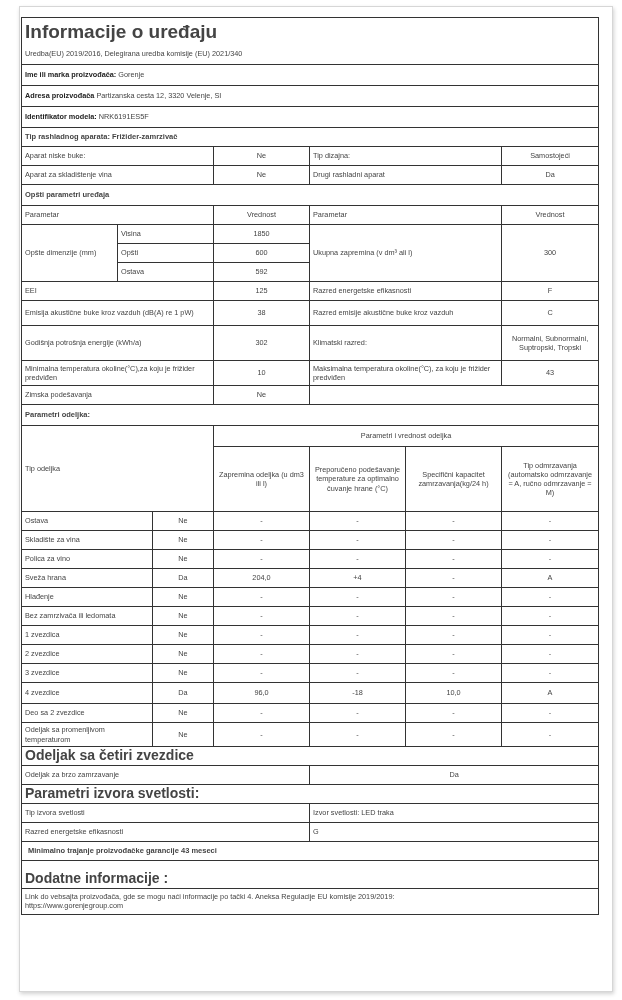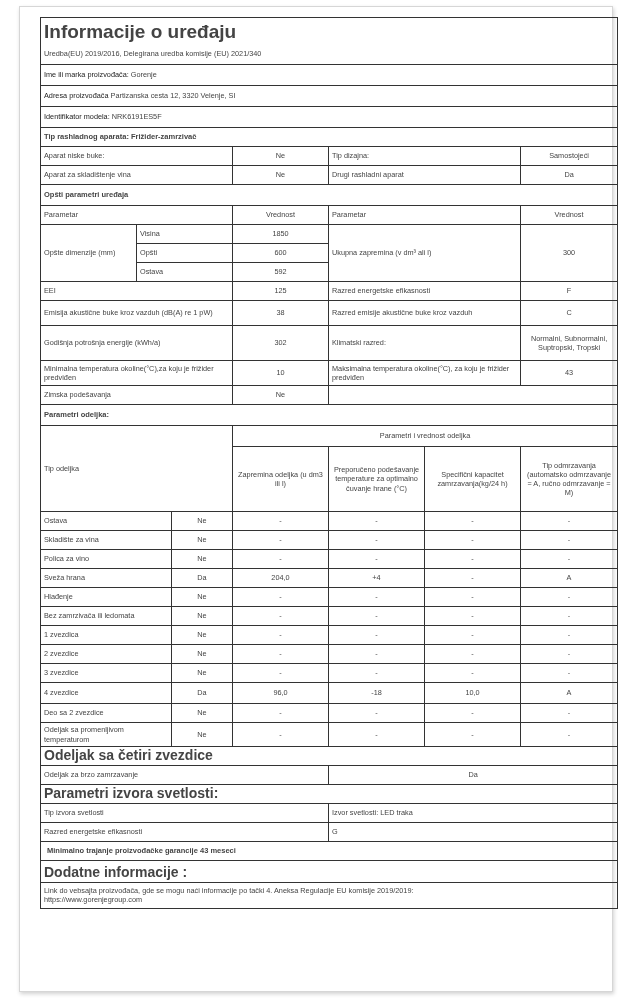--- a/index.html
+++ b/index.html
@@ -6,32 +6,32 @@
   body {
     width: 622px; height: 1000px; background: #ffffff; position: relative; overflow: hidden;
     font-family: "Liberation Sans", "DejaVu Sans", sans-serif; color: #333;
   }
   .page {
     position: absolute; left: 19px; top: 6px; width: 592px; height: 984px;
     background: #fff; border: 1px solid #d6d6d6;
     box-shadow: 1px 2px 4px rgba(0,0,0,0.18);
   }
   table.doc {
-    position: absolute; left: 20px; top: 10px; width: 577px;
+    position: absolute; left: 1px; top: 10px; width: 577px;
     border-collapse: collapse; table-layout: fixed;
     font-size: 7.3px; line-height: 1.25;
   }
   table.doc td {
     border: 1px solid #333; padding: 0 3px; vertical-align: middle; color: #444;
     overflow: hidden;
   }
   .c { text-align: center; }
   .title { font-size: 19px; font-weight: bold; color: #111; padding: 2px 3px 0 3px !important; border-bottom: none !important; height: 24px; }
   .subtitle { font-size: 7.3px; color: #444; border-top: none !important; height: 20px; }
-  .b { font-weight: normal; color: #222; }
+  .b { font-weight: bold; color: #222; }
   .idrow { height: 21px; }
   .idrow td { padding-left: 6px; }
   .row19 { height: 19px; }
   .row22 { height: 21px; }
   .row24 { height: 24px; }
   .row27 { height: 25px; }
   .sect { font-weight: bold; color: #222; font-size: 7.5px; }
   .sect-big { font-weight: bold; color: #222; font-size: 14px; }
   .gar { font-weight: bold; color: #222; padding-left: 6px !important; font-size: 7.5px; }
   .link { height: 26px; margin-top: 18px; }
@@ -263,21 +263,21 @@
     <td colspan="3">Izvor svetlosti: LED traka</td>
   </tr>
   <tr class="row19">
     <td colspan="4">Razred energetske efikasnosti</td>
     <td colspan="3">G</td>
   </tr>
   <tr class="row19">
     <td colspan="7" class="gar">Minimalno trajanje proizvođačke garancije  43 meseci</td>
   </tr>
   <tr class="row22">
-    <td colspan="7" class="sect-big" style="vertical-align:top;padding-top:3px">Dodatne informacije :</td>
+    <td colspan="7" class="sect-big" style="vertical-align:top;padding-top:9px">Dodatne informacije :</td>
   </tr>
   <tr class="link">
     <td colspan="7">
       <div>Link do vebsajta proizvođača, gde se mogu naći informacije po tački 4. Aneksa Regulacije EU komisije 2019/2019:</div>
       <div>https://www.gorenjegroup.com</div>
     </td>
   </tr>
 </tbody>
     </table>
 </div>

